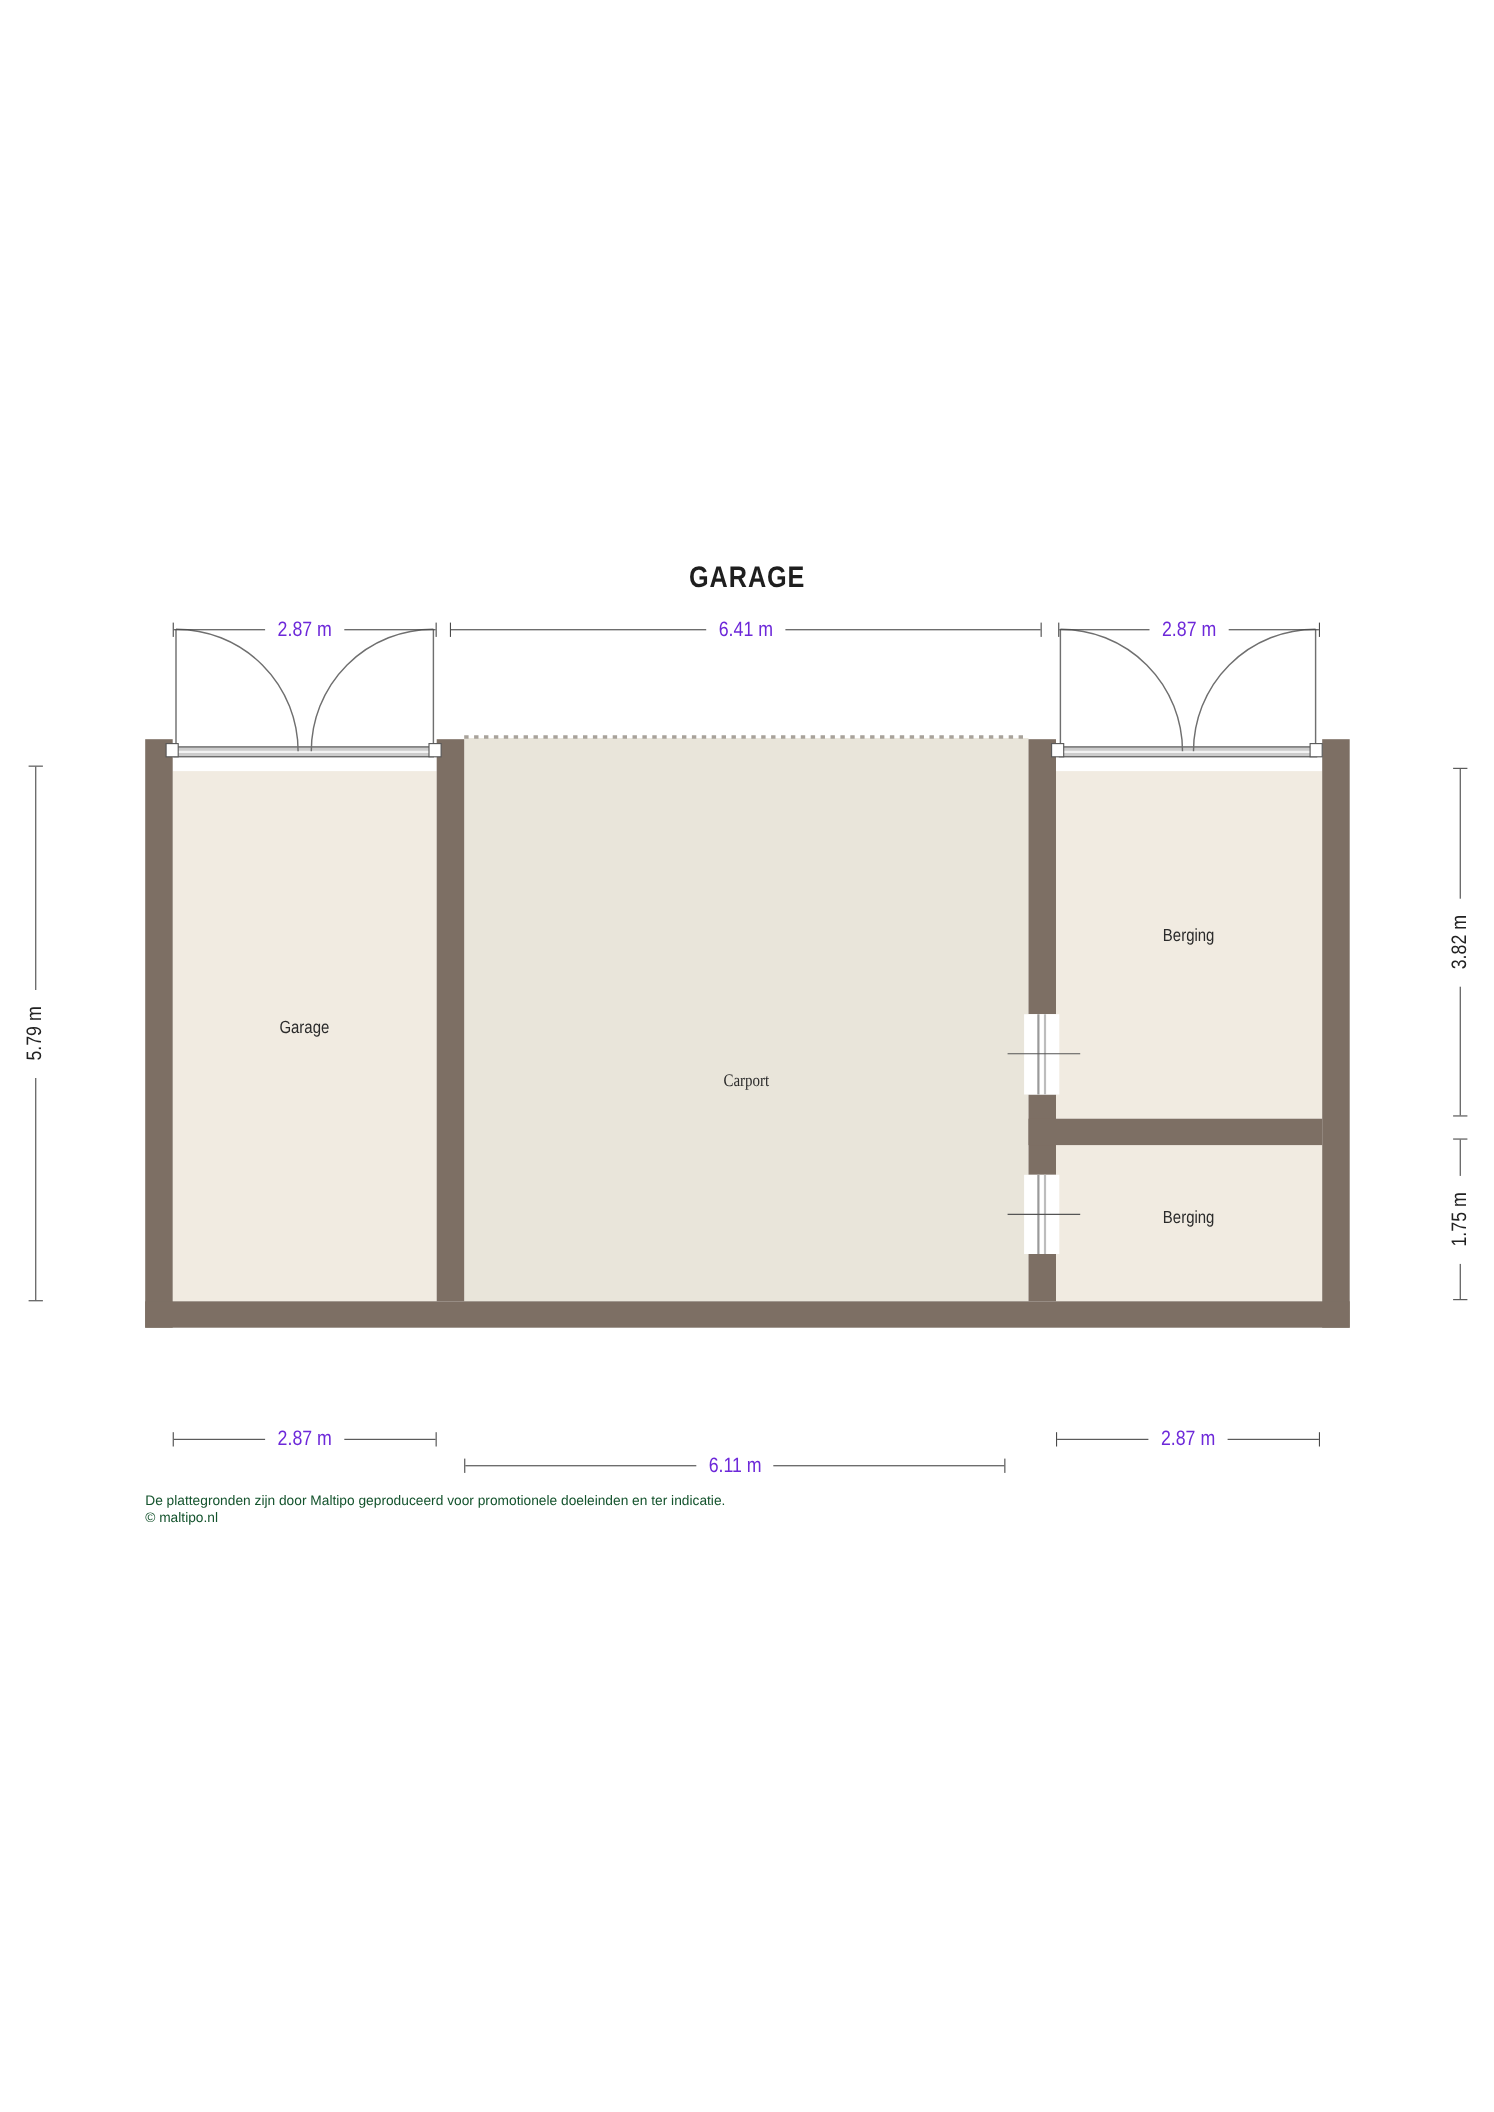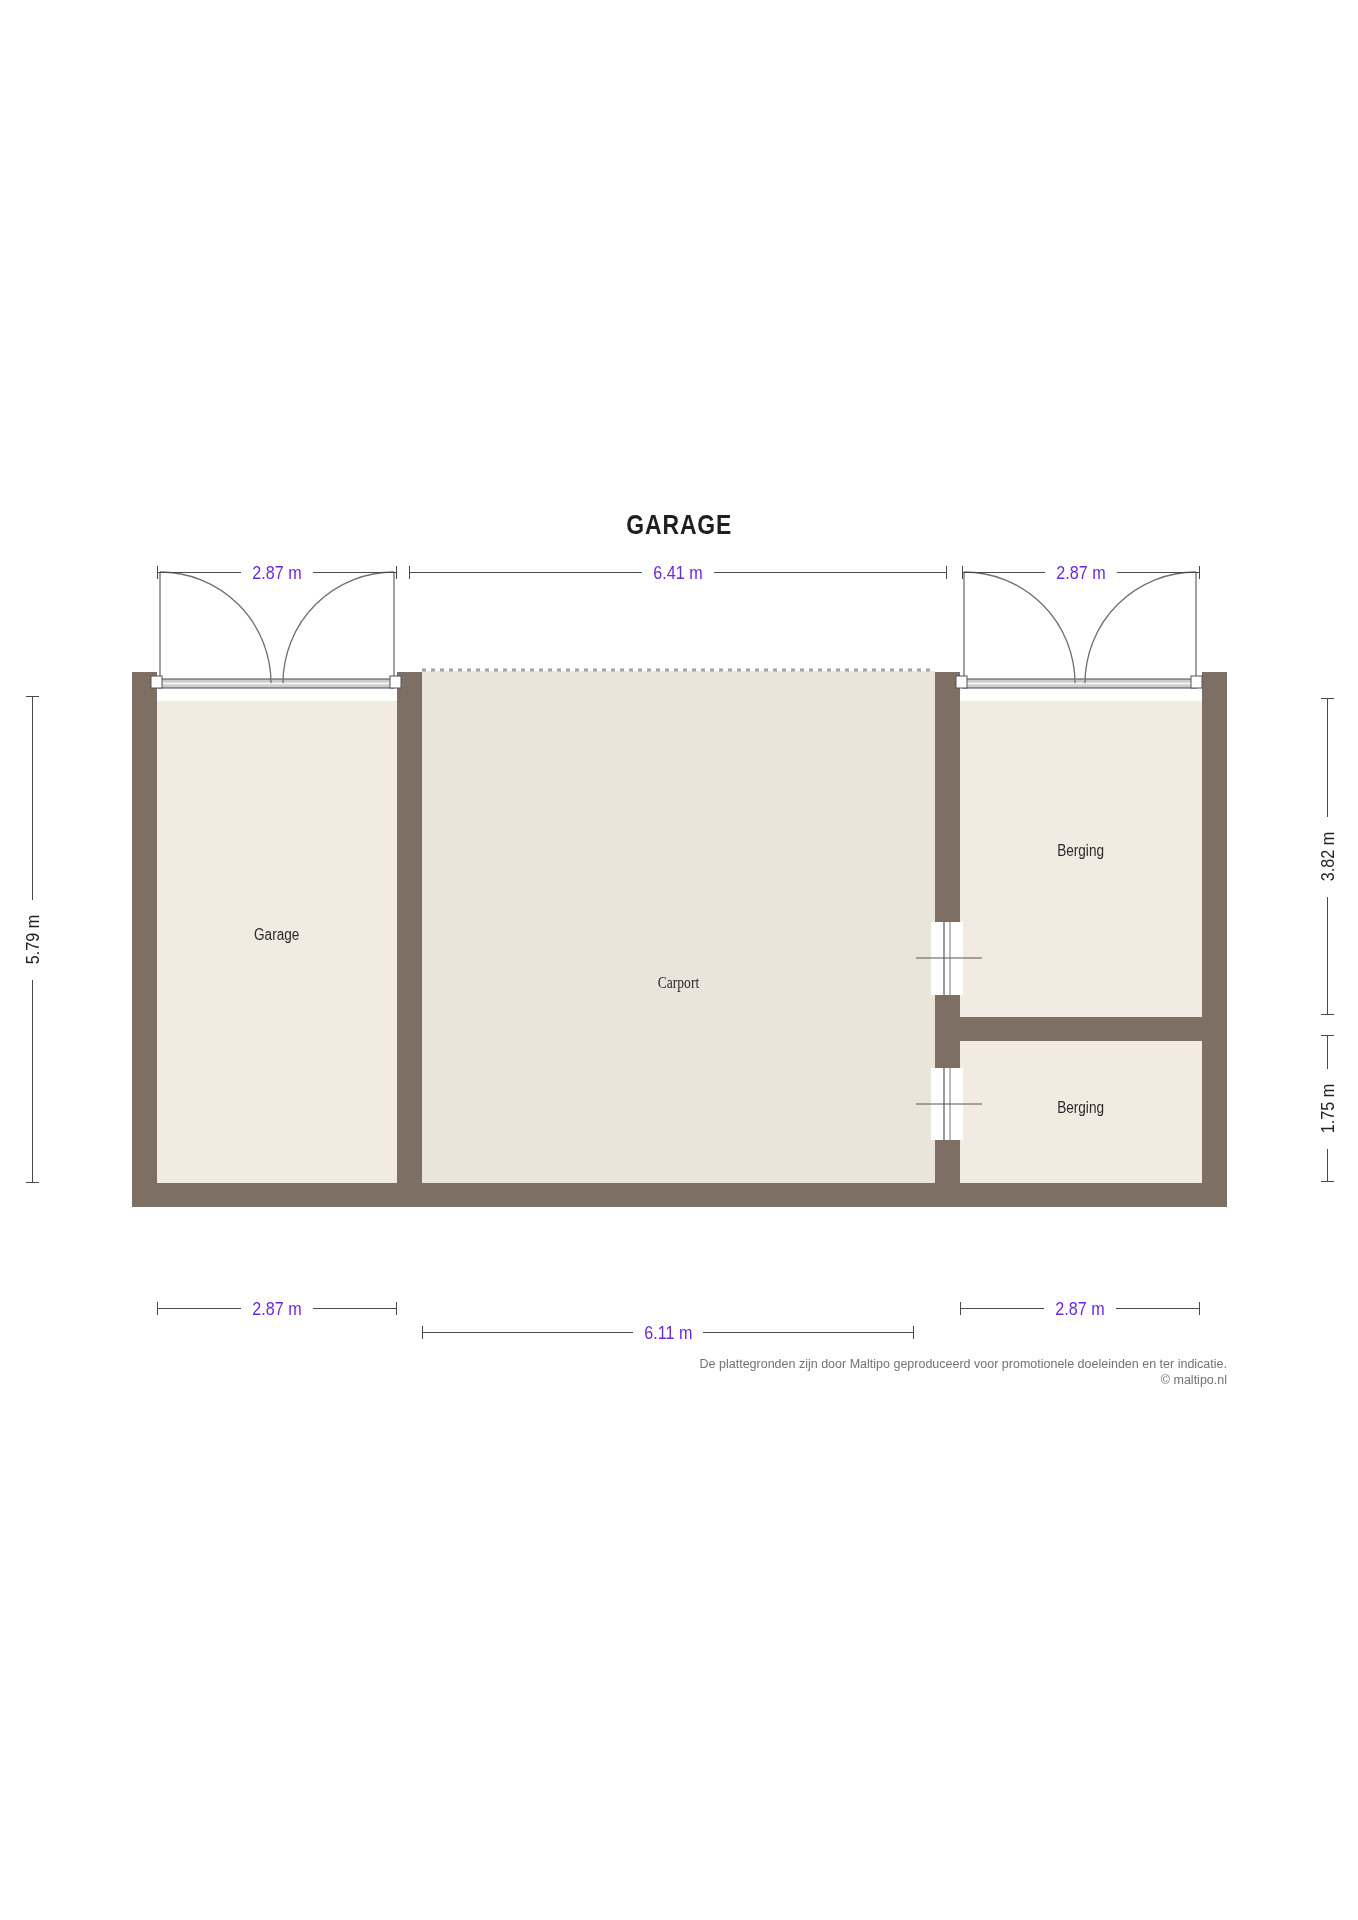--- a/index.html
+++ b/index.html
@@ -24,22 +24,22 @@
 
   
   .vdim{position:absolute;width:22px;display:flex;flex-direction:column;align-items:center;}
   .vdim .vtick{height:1px;width:13px;background:var(--dimension-line,#4a4a4a);}
   .vdim .vline{width:1px;flex:1;background:var(--dimension-line,#4a4a4a);}
   .vdim .vlabel{height:80px;width:22px;display:flex;align-items:center;justify-content:center;}
   .vdim .vlabel span{transform:rotate(-90deg) scaleX(0.85);white-space:nowrap;font-size:19px;color:#222;line-height:1;}
 
   #plan-svg{position:absolute;left:0;top:0;pointer-events:none;}
 
-  #footer{position:absolute;left:132px;top:1357px;width:1095px;text-align:right;
-          font-size:12.5px;line-height:15.5px;color:#737373;}
+  #footer{position:absolute;left:132px;top:1357px;width:1095px;text-align:left;
+          font-size:12.5px;line-height:15.5px;color:#14532d;}
 </style>
 </head>
 <body>
 
 <div id="canvas">
 
   <div id="title">
     <span class="narrow">GARAGE</span>
   </div>
 

